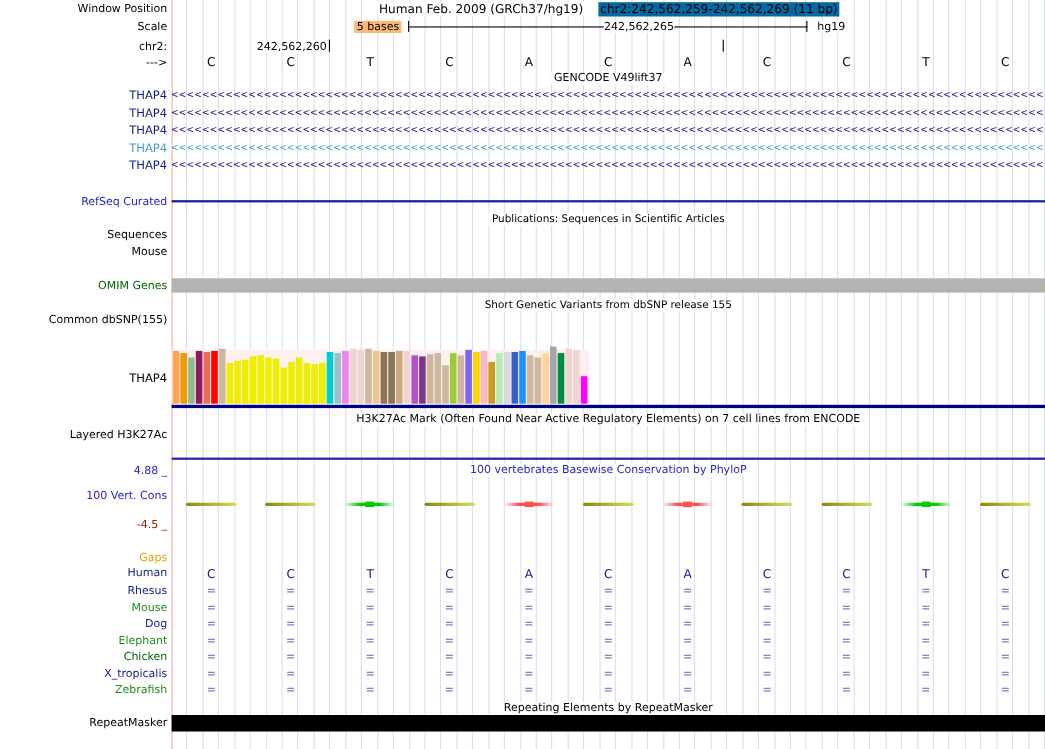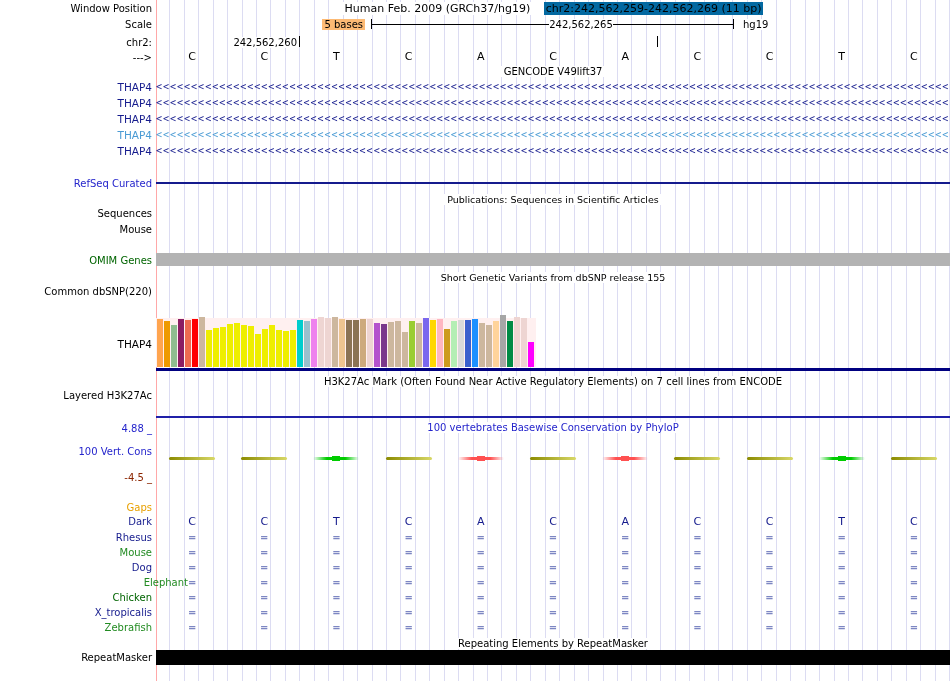--- a/index.html
+++ b/index.html
@@ -138,21 +138,21 @@
   <div class="hline" style="top:182px;height:2px;background:#151b8d;"></div>
 
   <div class="title" style="top:193px;font-size:9.5px;"><span>Publications: Sequences in Scientific Articles</span></div>
   <div class="lbl" style="top:207px;">Sequences</div>
   <div class="lbl" style="top:223px;">Mouse</div>
 
   <div class="lbl" style="top:254px;color:#006400;">OMIM Genes</div>
   <div class="hline" style="top:253px;height:13px;background:#b3b3b3;"></div>
 
   <div class="title" style="top:271px;font-size:9.5px;"><span>Short Genetic Variants from dbSNP release 155</span></div>
-  <div class="lbl" style="top:285px;">Common dbSNP(220)</div>
+  <div class="lbl" style="top:285px;">Common dbSNP(155)</div>
 
   <div class="abs" style="left:156px;top:318px;width:380px;height:49px;background:#fff0f0;"></div>
   <div class="lbl" style="top:338px;font-size:10.5px;">THAP4</div>
   <div id="gtex-bars">
       <div class="bar" style="left: 157px; top: 319px; height: 48px; background: rgb(255, 165, 79);"></div>
       <div class="bar" style="left: 164px; top: 321px; height: 46px; background: rgb(238, 154, 0);"></div>
       <div class="bar" style="left: 171px; top: 325px; height: 42px; background: rgb(143, 188, 143);"></div>
       <div class="bar" style="left: 178px; top: 319px; height: 48px; background: rgb(139, 28, 98);"></div>
       <div class="bar" style="left: 185px; top: 320px; height: 47px; background: rgb(238, 106, 80);"></div>
       <div class="bar" style="left: 192px; top: 319px; height: 48px; background: rgb(255, 0, 0);"></div>
@@ -227,21 +227,21 @@
       <div class="consmark" style="left: 602.182px; top: 457px; width: 46px; background: linear-gradient(90deg, transparent, rgb(255, 80, 80) 30%, rgb(255, 80, 80) 70%, transparent);"></div>
       <div class="consblob" style="left: 621.182px; top: 456px; background: rgb(255, 80, 80);"></div>
       <div class="consmark" style="left: 674.364px; top: 457px; width: 46px; background: linear-gradient(90deg, rgb(139, 139, 0), rgb(216, 216, 104));"></div>
       <div class="consmark" style="left: 746.545px; top: 457px; width: 46px; background: linear-gradient(90deg, rgb(139, 139, 0), rgb(216, 216, 104));"></div>
       <div class="consmark" style="left: 818.727px; top: 457px; width: 46px; background: linear-gradient(90deg, transparent, rgb(0, 204, 0) 30%, rgb(0, 204, 0) 70%, transparent);"></div>
       <div class="consblob" style="left: 837.727px; top: 456px; background: rgb(0, 204, 0);"></div>
       <div class="consmark" style="left: 890.909px; top: 457px; width: 46px; background: linear-gradient(90deg, rgb(139, 139, 0), rgb(216, 216, 104));"></div>
     </div>
 
   <div class="lbl" style="top:501px;color:#e8a000;">Gaps</div>
-  <div class="lbl" style="top:515px;color:#151b8d;">Dark</div>
+  <div class="lbl" style="top:515px;color:#151b8d;">Human</div>
   <div id="human-row">
       <div class="seqletter" style="left: 181.091px; top: 515px; color: rgb(21, 27, 141);">C</div>
       <div class="seqletter" style="left: 253.273px; top: 515px; color: rgb(21, 27, 141);">C</div>
       <div class="seqletter" style="left: 325.455px; top: 515px; color: rgb(21, 27, 141);">T</div>
       <div class="seqletter" style="left: 397.636px; top: 515px; color: rgb(21, 27, 141);">C</div>
       <div class="seqletter" style="left: 469.818px; top: 515px; color: rgb(21, 27, 141);">A</div>
       <div class="seqletter" style="left: 542px; top: 515px; color: rgb(21, 27, 141);">C</div>
       <div class="seqletter" style="left: 614.182px; top: 515px; color: rgb(21, 27, 141);">A</div>
       <div class="seqletter" style="left: 686.364px; top: 515px; color: rgb(21, 27, 141);">C</div>
       <div class="seqletter" style="left: 758.545px; top: 515px; color: rgb(21, 27, 141);">C</div>
@@ -278,21 +278,21 @@
       <div class="alignmark" style="left: 256.273px; top: 561px; color: rgb(125, 135, 195);">=</div>
       <div class="alignmark" style="left: 328.455px; top: 561px; color: rgb(125, 135, 195);">=</div>
       <div class="alignmark" style="left: 400.636px; top: 561px; color: rgb(125, 135, 195);">=</div>
       <div class="alignmark" style="left: 472.818px; top: 561px; color: rgb(125, 135, 195);">=</div>
       <div class="alignmark" style="left: 545px; top: 561px; color: rgb(125, 135, 195);">=</div>
       <div class="alignmark" style="left: 617.182px; top: 561px; color: rgb(125, 135, 195);">=</div>
       <div class="alignmark" style="left: 689.364px; top: 561px; color: rgb(125, 135, 195);">=</div>
       <div class="alignmark" style="left: 761.545px; top: 561px; color: rgb(125, 135, 195);">=</div>
       <div class="alignmark" style="left: 833.727px; top: 561px; color: rgb(125, 135, 195);">=</div>
       <div class="alignmark" style="left: 905.909px; top: 561px; color: rgb(125, 135, 195);">=</div>
-      <div class="lbl" style="top: 576px; color: rgb(34, 139, 34); padding-left: 36px;">Elephant</div>
+      <div class="lbl" style="top: 576px; color: rgb(34, 139, 34);">Elephant</div>
       <div class="alignmark" style="left: 184.091px; top: 576px; color: rgb(125, 135, 195);">=</div>
       <div class="alignmark" style="left: 256.273px; top: 576px; color: rgb(125, 135, 195);">=</div>
       <div class="alignmark" style="left: 328.455px; top: 576px; color: rgb(125, 135, 195);">=</div>
       <div class="alignmark" style="left: 400.636px; top: 576px; color: rgb(125, 135, 195);">=</div>
       <div class="alignmark" style="left: 472.818px; top: 576px; color: rgb(125, 135, 195);">=</div>
       <div class="alignmark" style="left: 545px; top: 576px; color: rgb(125, 135, 195);">=</div>
       <div class="alignmark" style="left: 617.182px; top: 576px; color: rgb(125, 135, 195);">=</div>
       <div class="alignmark" style="left: 689.364px; top: 576px; color: rgb(125, 135, 195);">=</div>
       <div class="alignmark" style="left: 761.545px; top: 576px; color: rgb(125, 135, 195);">=</div>
       <div class="alignmark" style="left: 833.727px; top: 576px; color: rgb(125, 135, 195);">=</div>

